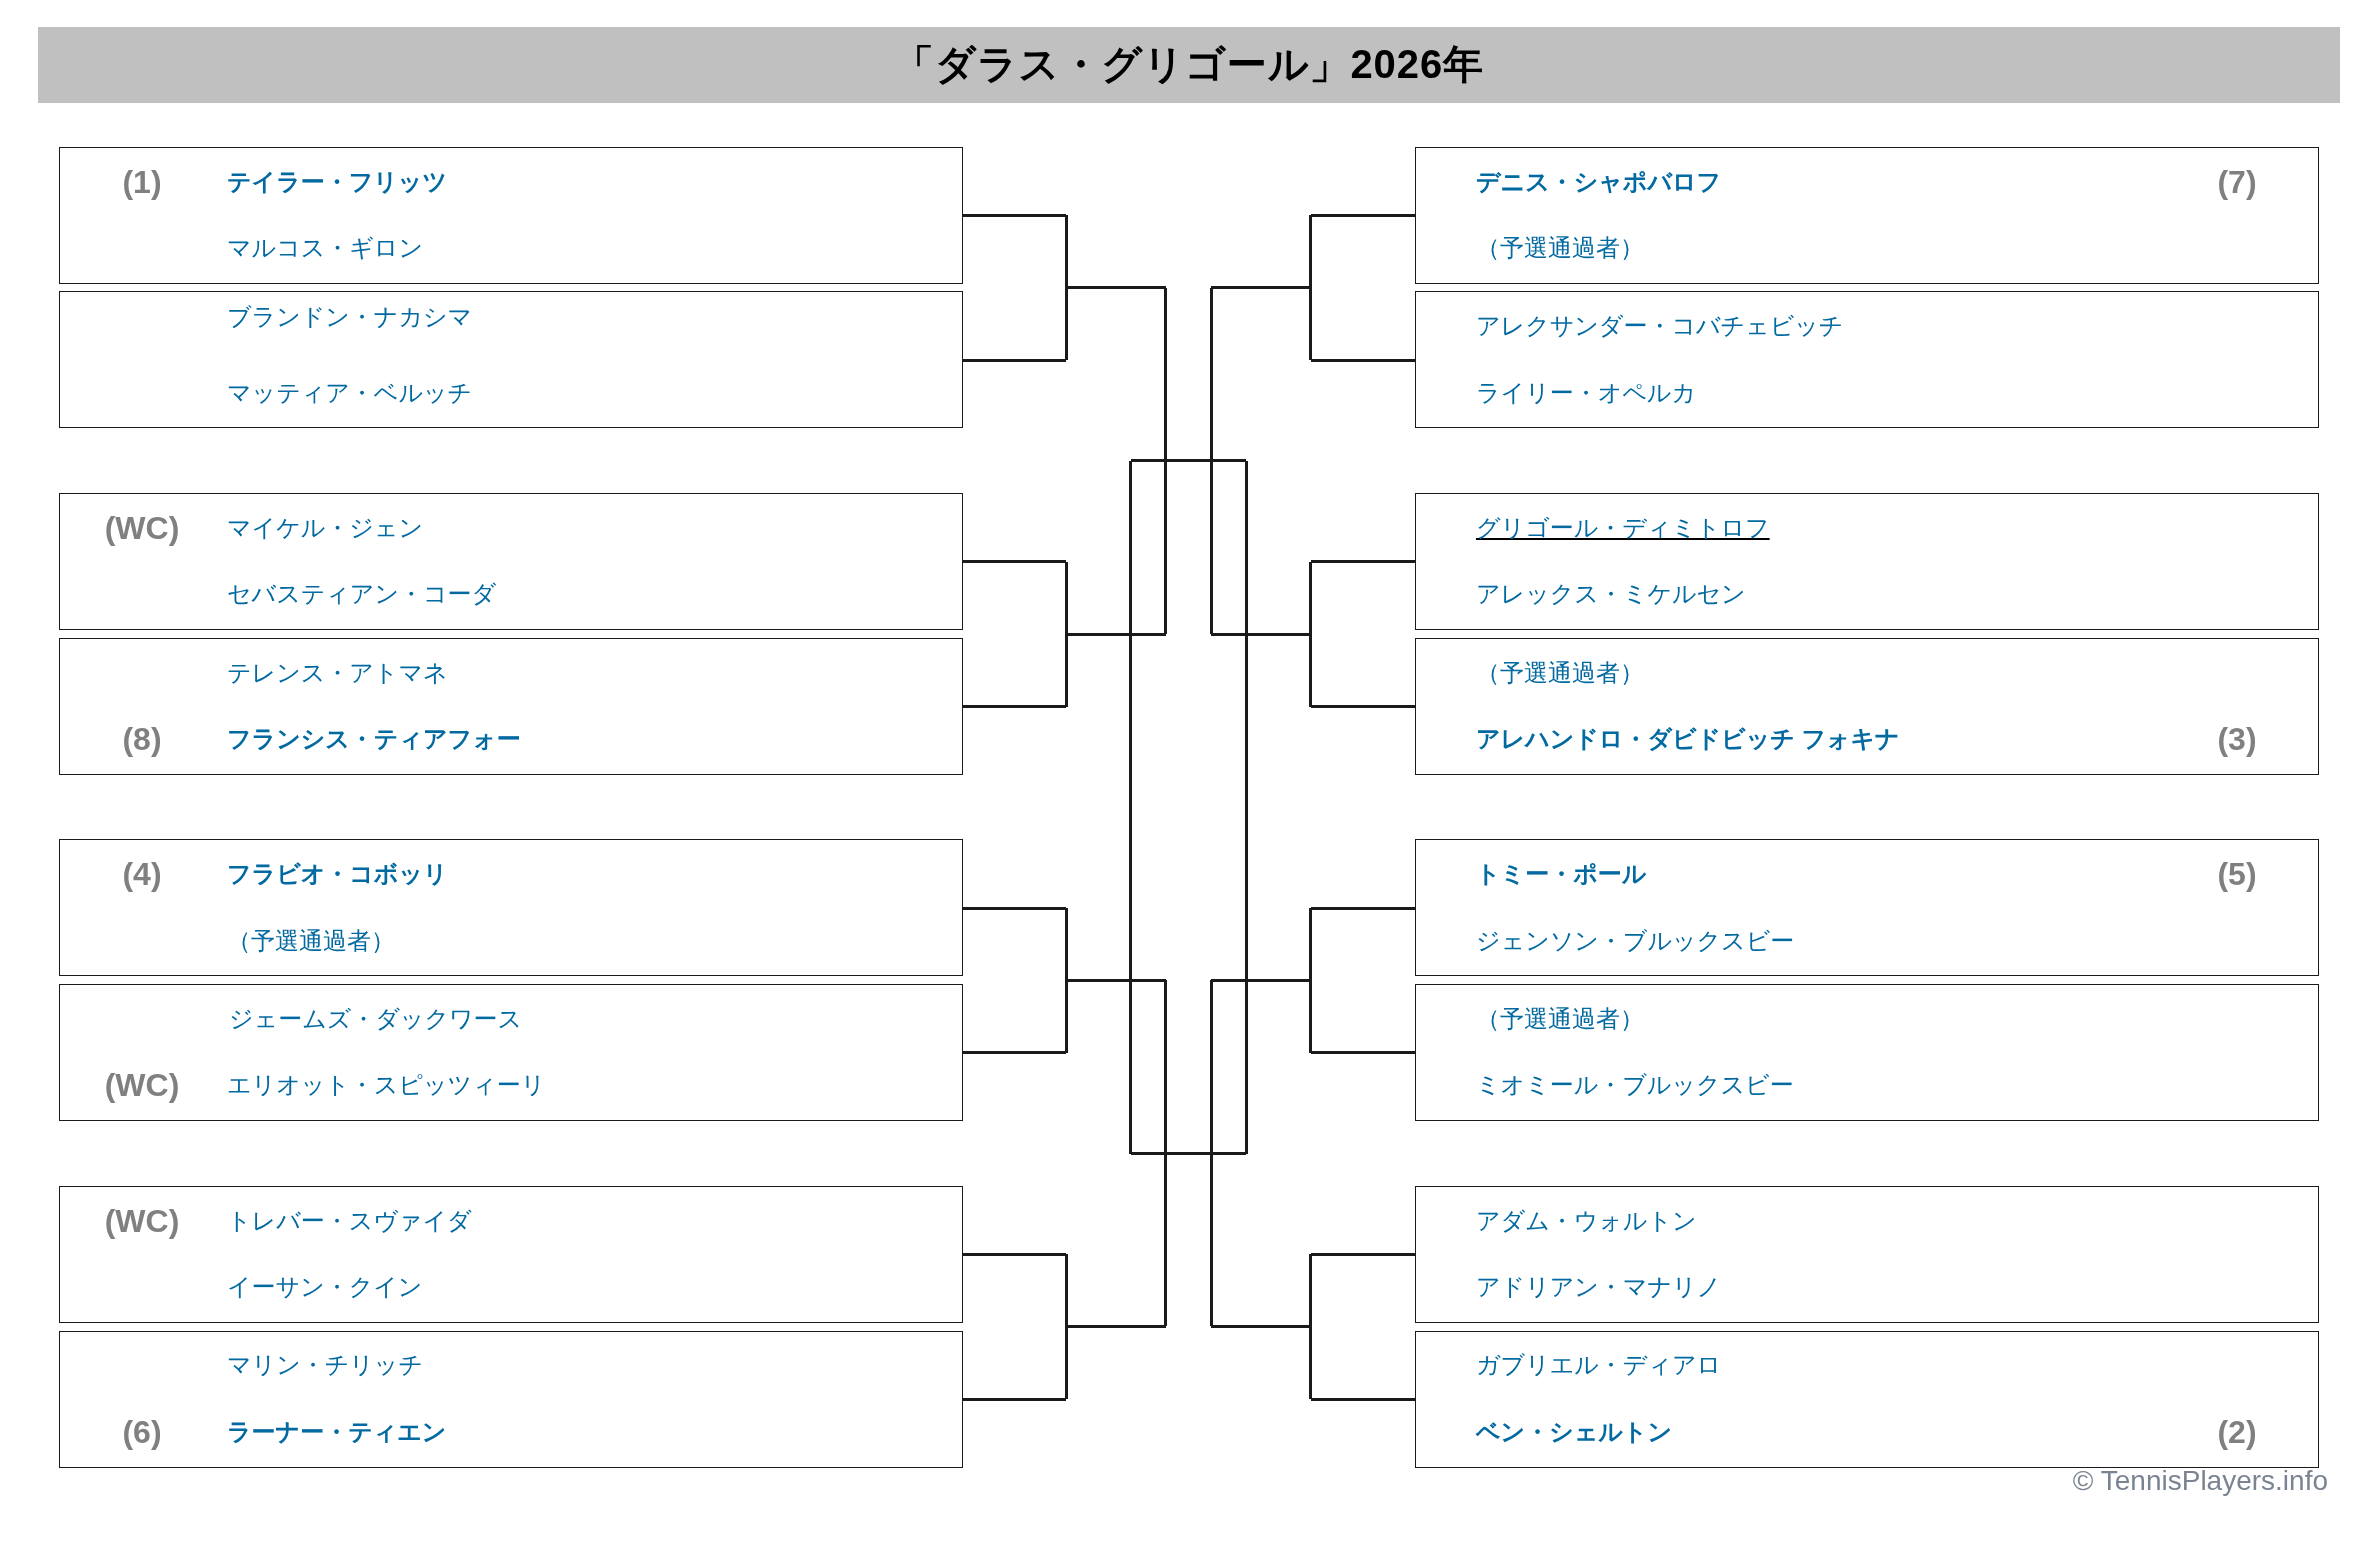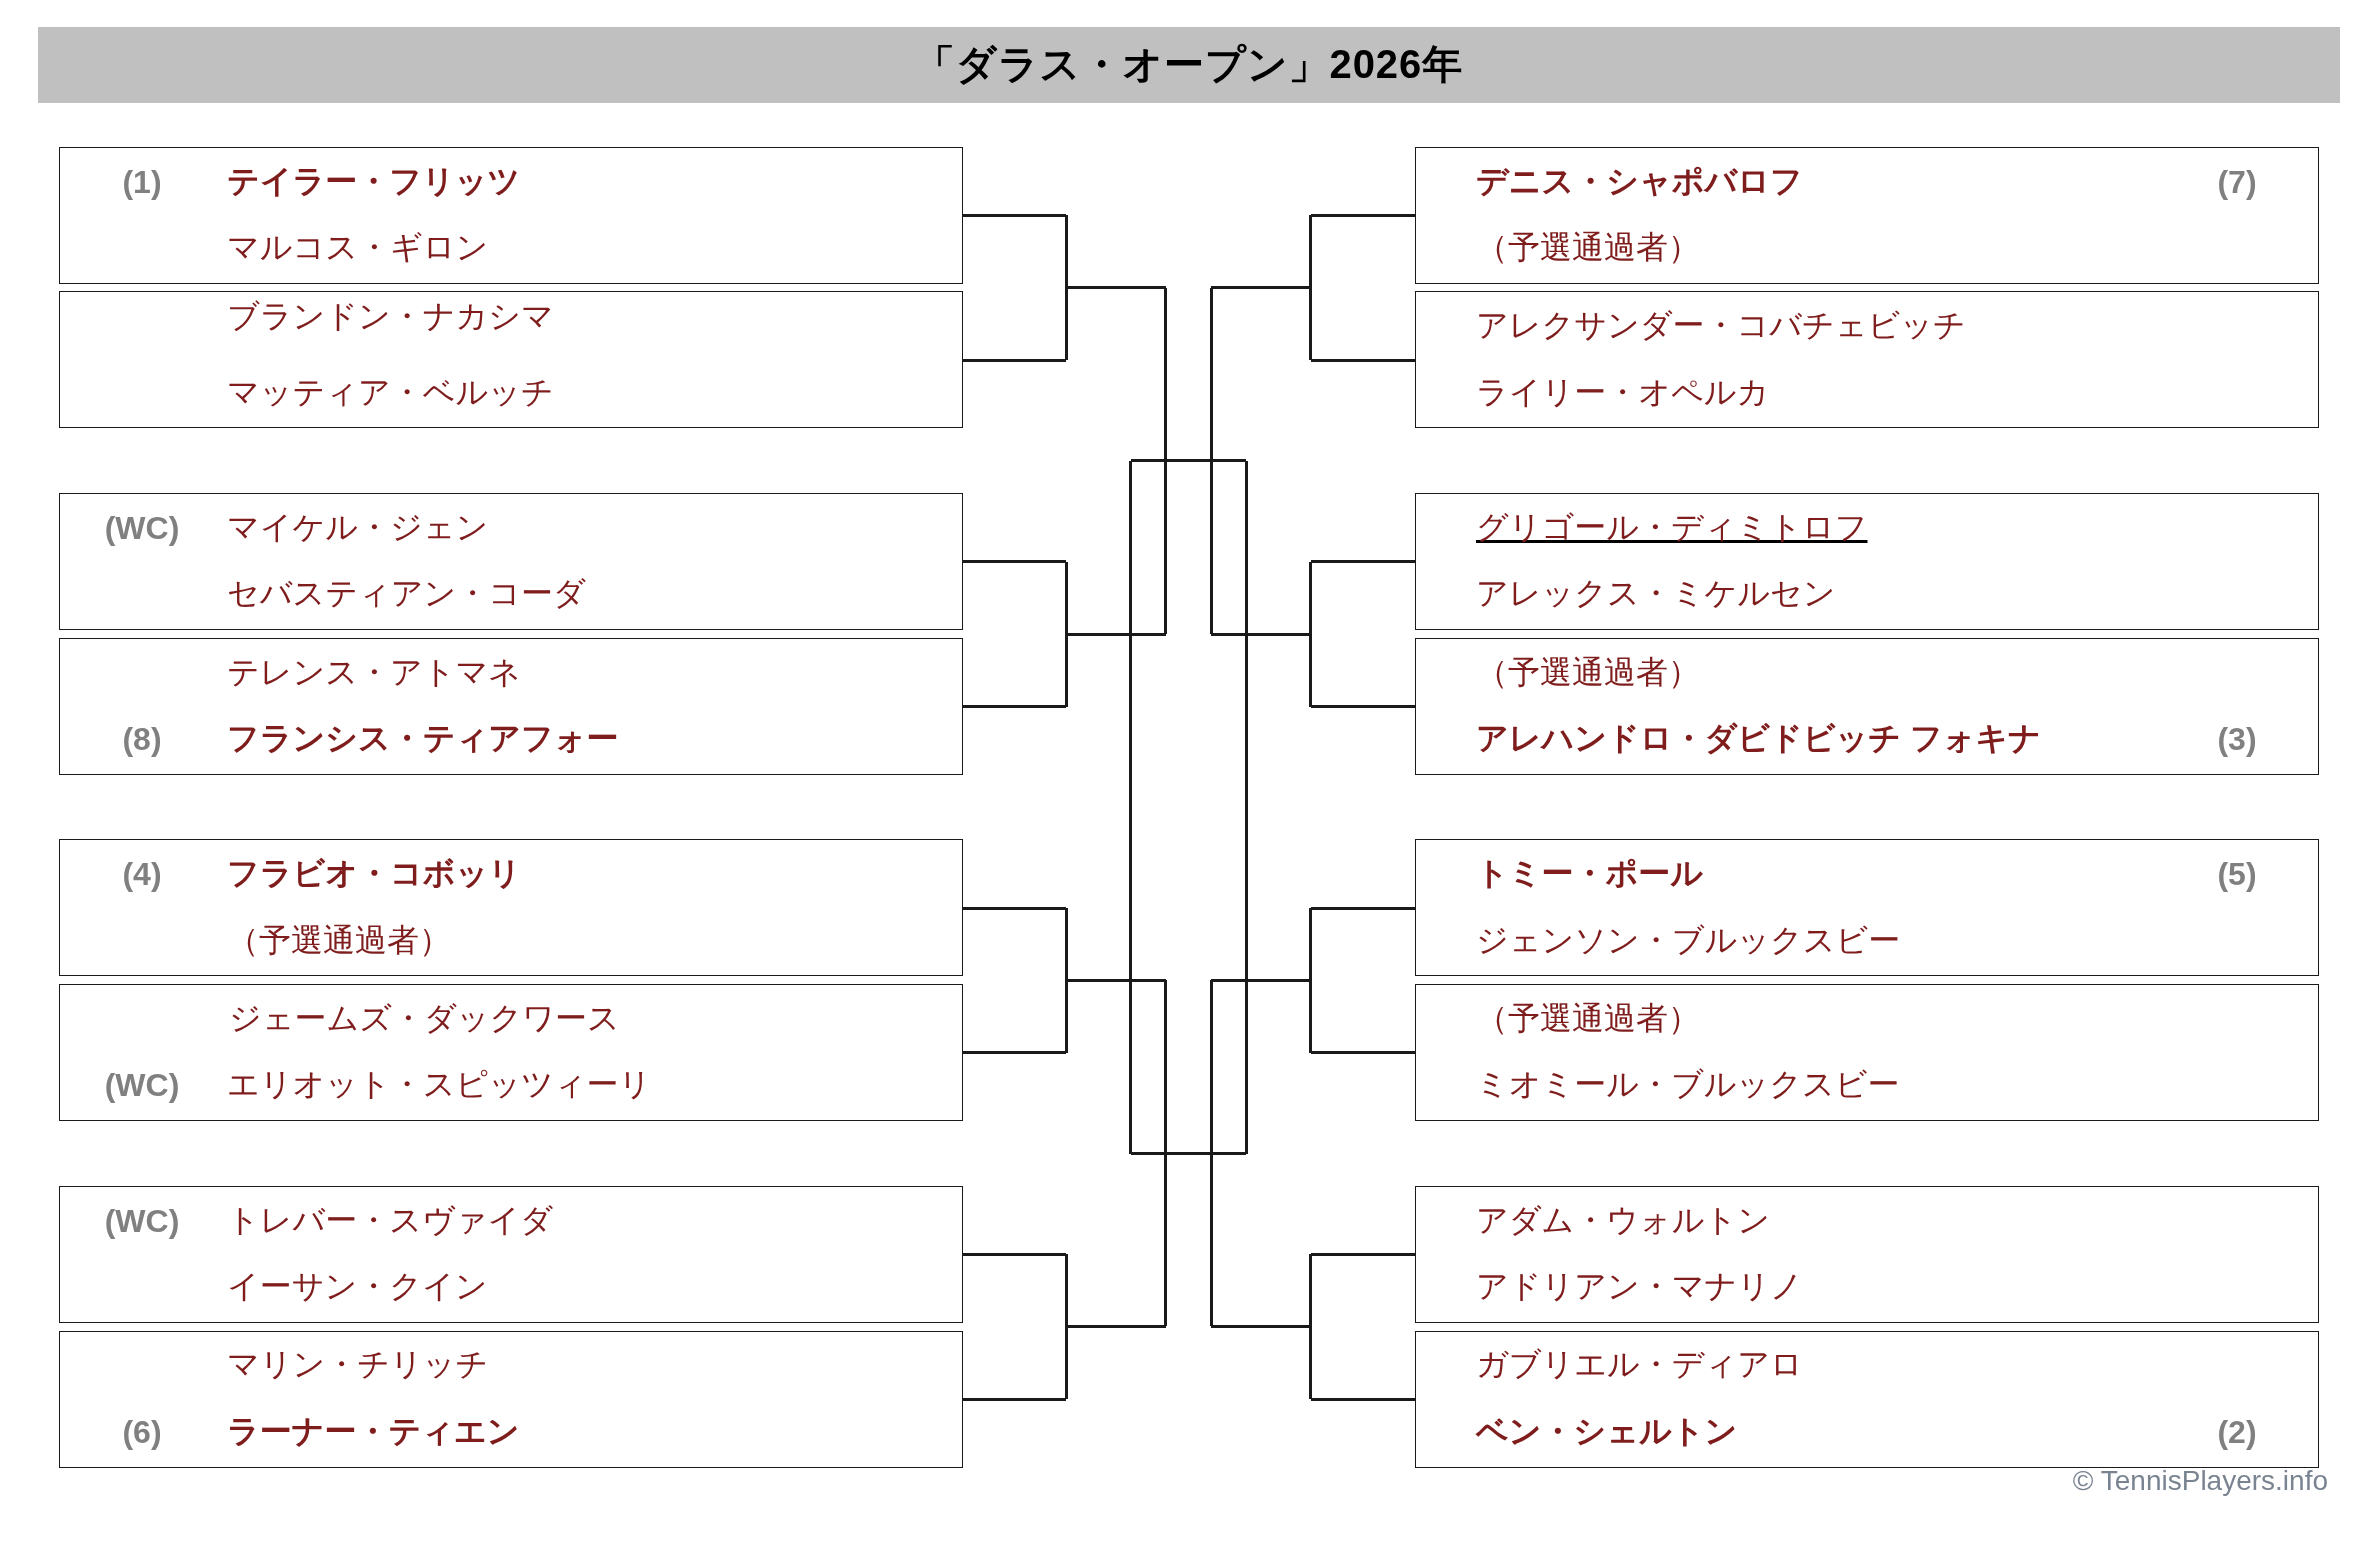--- a/index.html
+++ b/index.html
@@ -12,39 +12,39 @@
   #title-text{font-size:40px;font-weight:bold;color:#000;letter-spacing:0.9px;}
 
   
   #bracket{position:absolute;left:0;top:0;width:2377px;height:1554px;}
 
   .box{position:absolute;box-sizing:border-box;border:1.9px solid #1a1a1a;background:transparent;}
   .conn{position:absolute;background:#1a1a1a;}
 
   .slot{position:absolute;display:flex;align-items:center;white-space:nowrap;}
   .slot .seed{position:absolute;color:#808080;font-size:32px;font-weight:bold;}
-  .slot .pname{font-size:32px;color:#7f1d1d;}
+  .slot .pname{font-size:24px;color:#0369a1;}
   .slot .pname.bold{font-weight:bold;}
 
   
   .left .seed{left:0;width:114px;text-align:center;}
   .left .pname{margin-left:142px;}
 
   
   .right{justify-content:flex-start;}
   .right .seed{right:0;width:114px;text-align:center;}
   .right .pname{margin-left:38px;}
 
   #footer{position:absolute;right:49px;top:1465px;font-size:28px;color:#7a8491;}
 </style>
 </head>
 <body>
 
 <div id="title-bar">
-  <div id="title-text">「ダラス・オープン」2026年</div>
+  <div id="title-text">「ダラス・グリゴール」2026年</div>
 </div>
 
 <div id="bracket">
     <div class="box" style="left:59px;top:147px;width:904px;height:137px;"></div>
     <div class="slot left" style="left:85px;top:150px;width:856px;height:64px;">
       <span class="seed">(1)</span>
       <span class="pname bold">テイラー・フリッツ</span>
     </div>
     <div class="slot left" style="left:85px;top:216px;width:856px;height:64px;">
       <span class="seed"></span>

